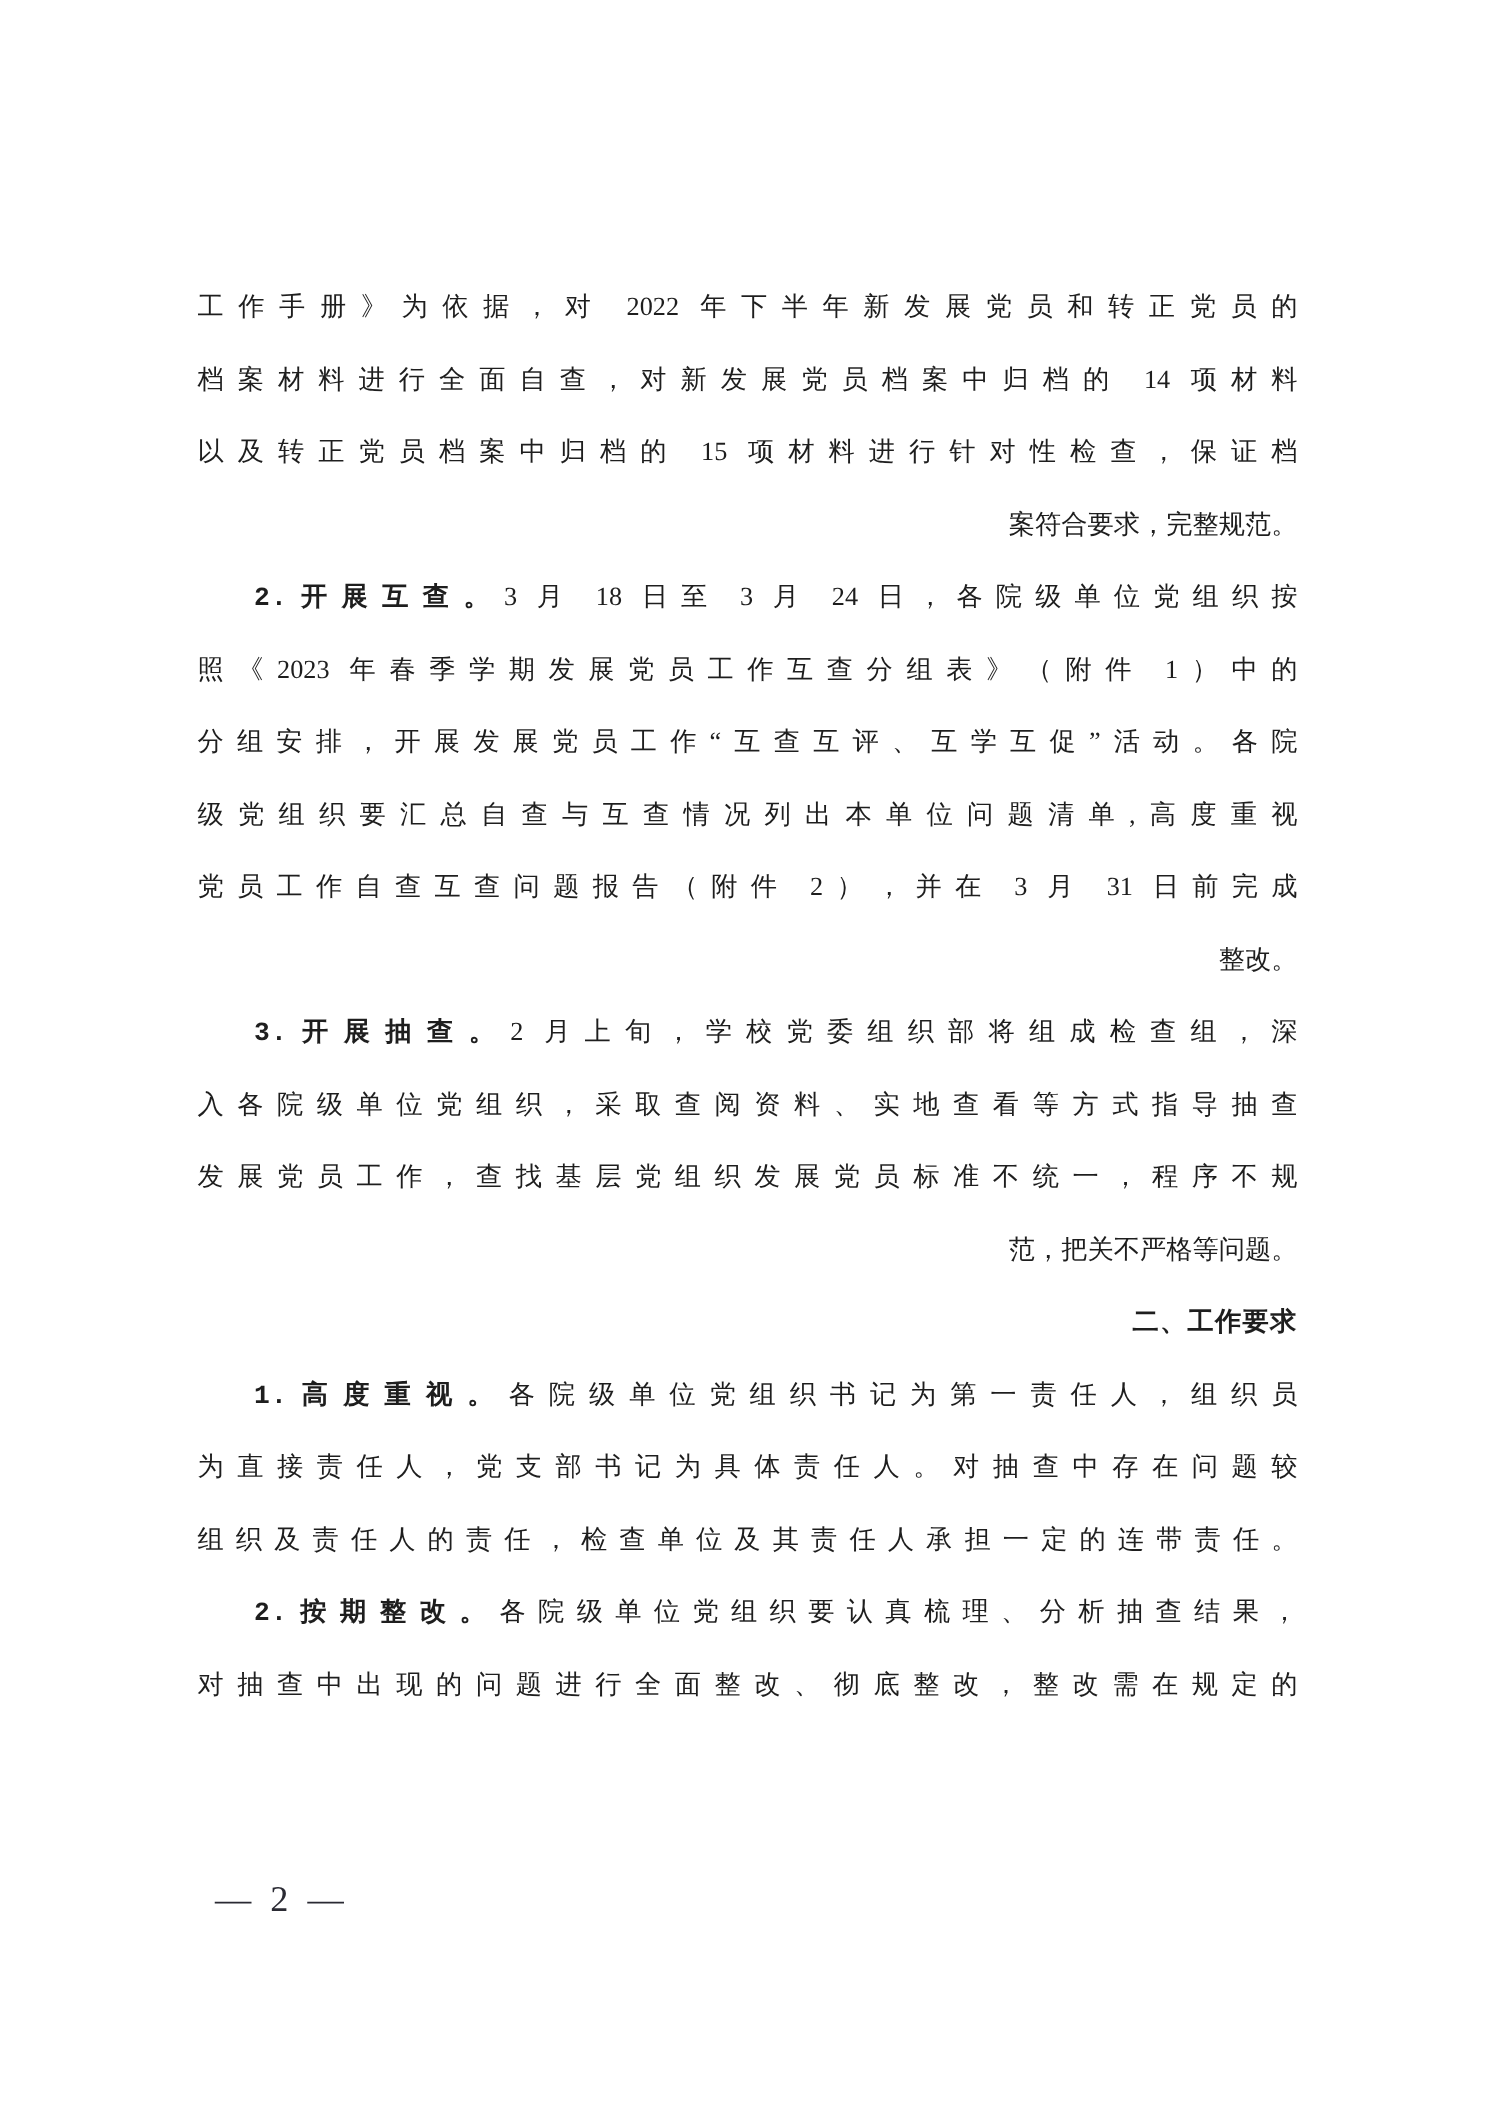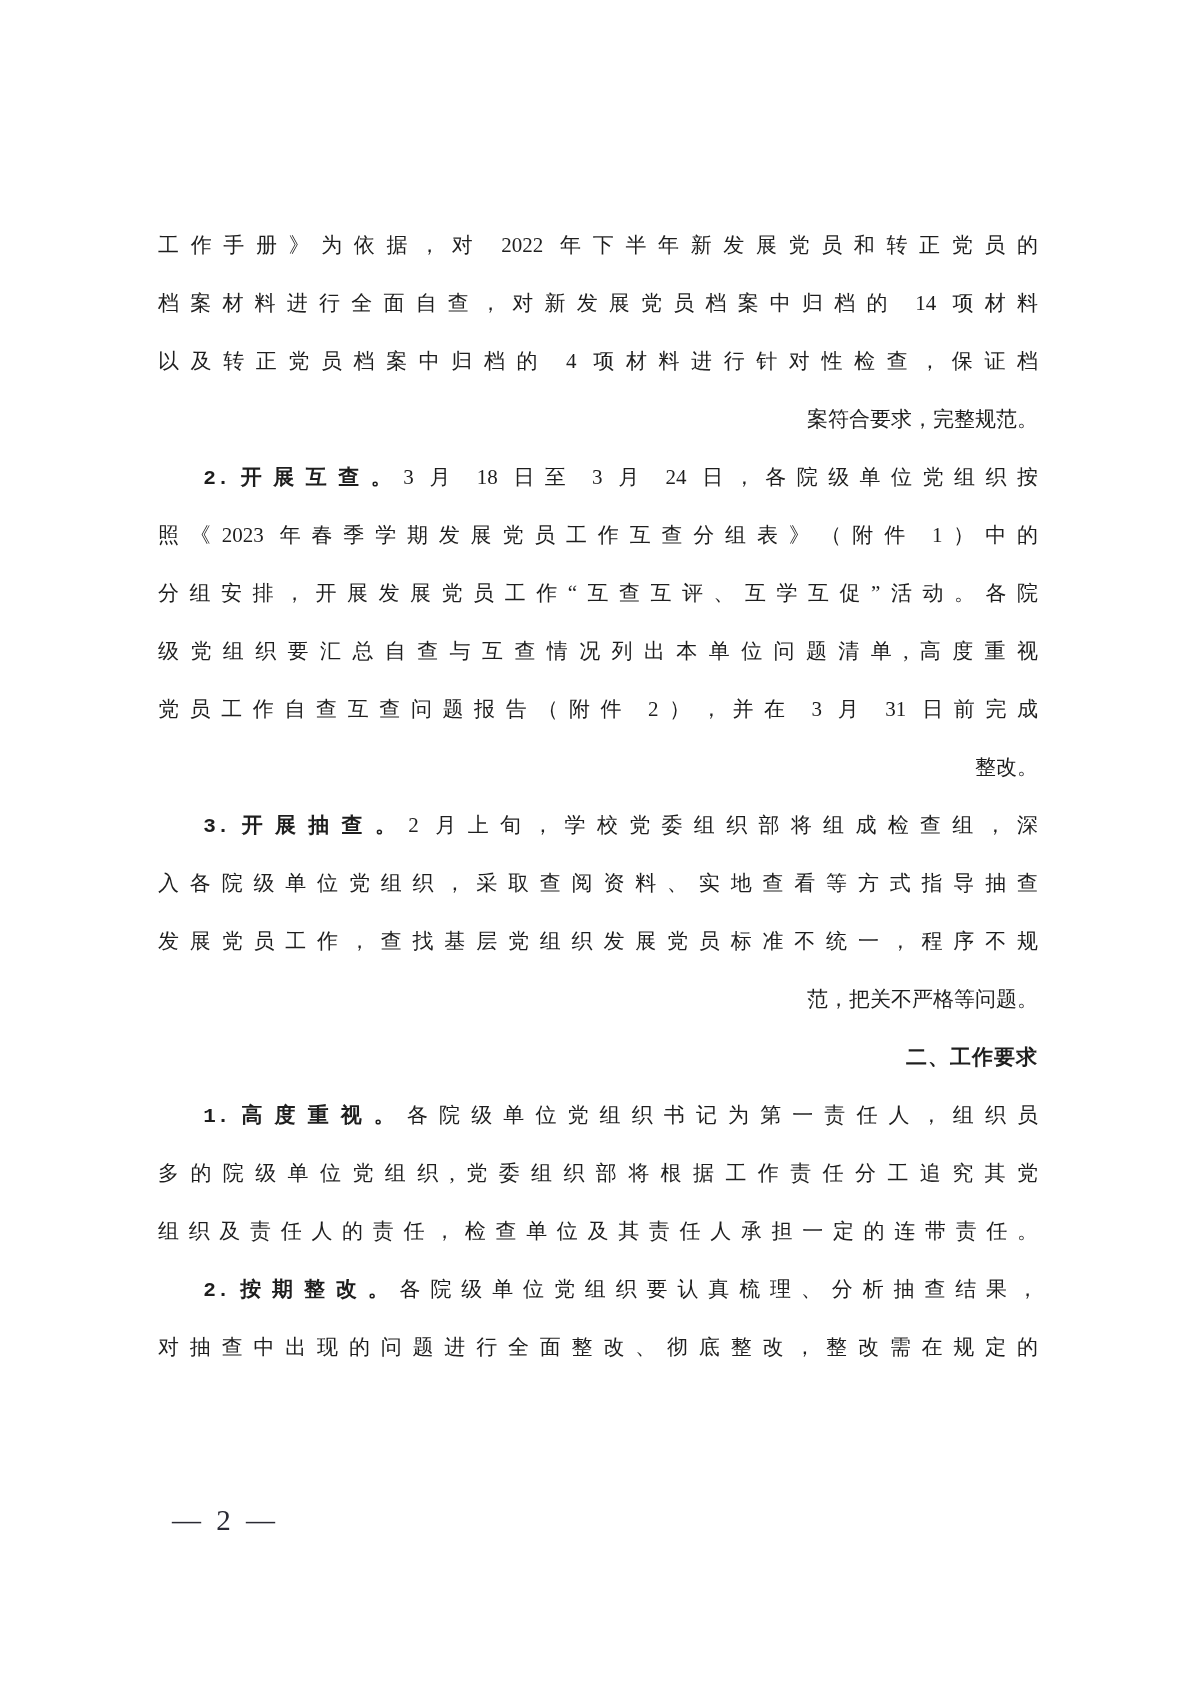--- a/index.html
+++ b/index.html
@@ -55,33 +55,33 @@
     color: #2a2a33;
   }
 </style>
 </head>
 <body>
 
 <div class="page">
   <div class="text-block" id="lines-container">
       <div class="line j"><span class="seg">工作手册》为依据，对 2022 年下半年新发展党员和转正党员的</span></div>
       <div class="line j"><span class="seg">档案材料进行全面自查，对新发展党员档案中归档的 14 项材料</span></div>
-      <div class="line j"><span class="seg">以及转正党员档案中归档的 4 项材料进行针对性检查，保证档</span></div>
+      <div class="line j"><span class="seg">以及转正党员档案中归档的 15 项材料进行针对性检查，保证档</span></div>
       <div class="line"><span class="seg">案符合要求，完整规范。</span></div>
       <div class="line j ind"><span class="seg bold">2.开展互查。</span><span class="seg">3 月 18 日至 3 月 24 日，各院级单位党组织按</span></div>
       <div class="line j"><span class="seg">照《2023 年春季学期发展党员工作互查分组表》（附件 1）中的</span></div>
       <div class="line j"><span class="seg">分组安排，开展发展党员工作“互查互评、互学互促”活动。各院</span></div>
       <div class="line j"><span class="seg">级党组织要汇总自查与互查情况列出本单位问题清单,高度重视</span></div>
       <div class="line j"><span class="seg">党员工作自查互查问题报告（附件 2），并在 3 月 31 日前完成</span></div>
       <div class="line"><span class="seg">整改。</span></div>
       <div class="line j ind"><span class="seg bold">3.开展抽查。</span><span class="seg">2 月上旬，学校党委组织部将组成检查组，深</span></div>
       <div class="line j"><span class="seg">入各院级单位党组织，采取查阅资料、实地查看等方式指导抽查</span></div>
       <div class="line j"><span class="seg">发展党员工作，查找基层党组织发展党员标准不统一，程序不规</span></div>
       <div class="line"><span class="seg">范，把关不严格等问题。</span></div>
       <div class="line ind"><span class="seg bold">二、工作要求</span></div>
       <div class="line j ind"><span class="seg bold">1.高度重视。</span><span class="seg">各院级单位党组织书记为第一责任人，组织员</span></div>
-      <div class="line j"><span class="seg">多的院级单位党组织,党委组织部将根据工作责任分工追究其党</span></div>
+      <div class="line j"><span class="seg">为直接责任人，党支部书记为具体责任人。对抽查中存在问题较</span></div>
       <div class="line j"><span class="seg">组织及责任人的责任，检查单位及其责任人承担一定的连带责任。</span></div>
       <div class="line j ind"><span class="seg bold">2.按期整改。</span><span class="seg">各院级单位党组织要认真梳理、分析抽查结果，</span></div>
       <div class="line j"><span class="seg">对抽查中出现的问题进行全面整改、彻底整改，整改需在规定的</span></div>
     </div>
   <div class="footer">— 2 —</div>
 </div>
 
 </body></html>

